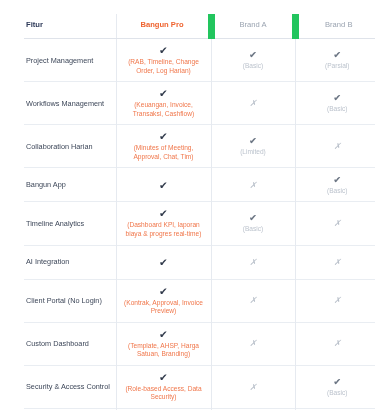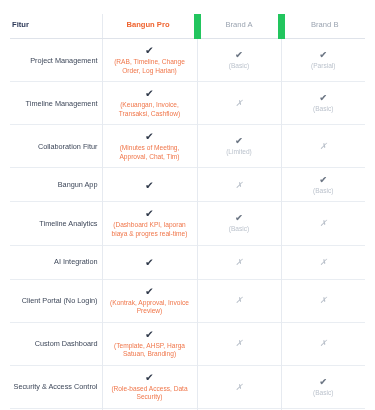--- a/index.html
+++ b/index.html
@@ -7,21 +7,21 @@
     width: 375px;
     height: 410px;
     background: #ffffff;
     font-family: "Liberation Sans", sans-serif;
     -webkit-font-smoothing: antialiased;
   }
   #root {
     width: 375px;
     height: 410px;
     background: #ffffff;
-    padding: 0 10px;
+    padding: 0 24px;
     overflow: hidden;
   }
   table.compare {
     width: 355px;
     border-collapse: collapse;
     table-layout: fixed;
     margin-top: 14px;
   }
   table.compare col.c-feature { width: 92px; }
   table.compare col.c-pro     { width: 95px; }
@@ -51,21 +51,21 @@
   }
 
   tbody td {
     border-top: 1px solid #e9edf2;
     padding: 6px 3px;
     vertical-align: middle;
     text-align: center;
     height: 34px;
   }
   tbody td.td-feature {
-    text-align: right;
+    text-align: left;
     font-size: 7.3px;
     color: #3d4759;
     padding-left: 2px;
     padding-right: 4px;
     line-height: 1.25;
   }
   tbody td.td-pro   { border-left: 1px solid #e6eaf0; }
   tbody td.td-brand { border-left: 1px solid #e6eaf0; }
 
   .mark {
@@ -123,35 +123,35 @@
           <td class="td-brand">
             <span class="mark check-gray">✔</span>
             <span class="note">(Basic)</span>
           </td>
           <td class="td-brand">
             <span class="mark check-gray">✔</span>
             <span class="note">(Parsial)</span>
           </td>
         </tr>
         <tr>
-          <td class="td-feature">Timeline Management</td>
+          <td class="td-feature">Workflows Management</td>
           <td class="td-pro">
             <span class="mark check-dark">✔</span>
             <span class="detail">(Keuangan, Invoice, Transaksi, Cashflow)</span>
           </td>
           <td class="td-brand">
             <span class="mark cross-gray">✗</span>
           </td>
           <td class="td-brand">
             <span class="mark check-gray">✔</span>
             <span class="note">(Basic)</span>
           </td>
         </tr>
         <tr>
-          <td class="td-feature">Collaboration Fitur</td>
+          <td class="td-feature">Collaboration Harian</td>
           <td class="td-pro">
             <span class="mark check-dark">✔</span>
             <span class="detail">(Minutes of Meeting, Approval, Chat, Tim)</span>
           </td>
           <td class="td-brand">
             <span class="mark check-gray">✔</span>
             <span class="note">(Limited)</span>
           </td>
           <td class="td-brand">
             <span class="mark cross-gray">✗</span>

